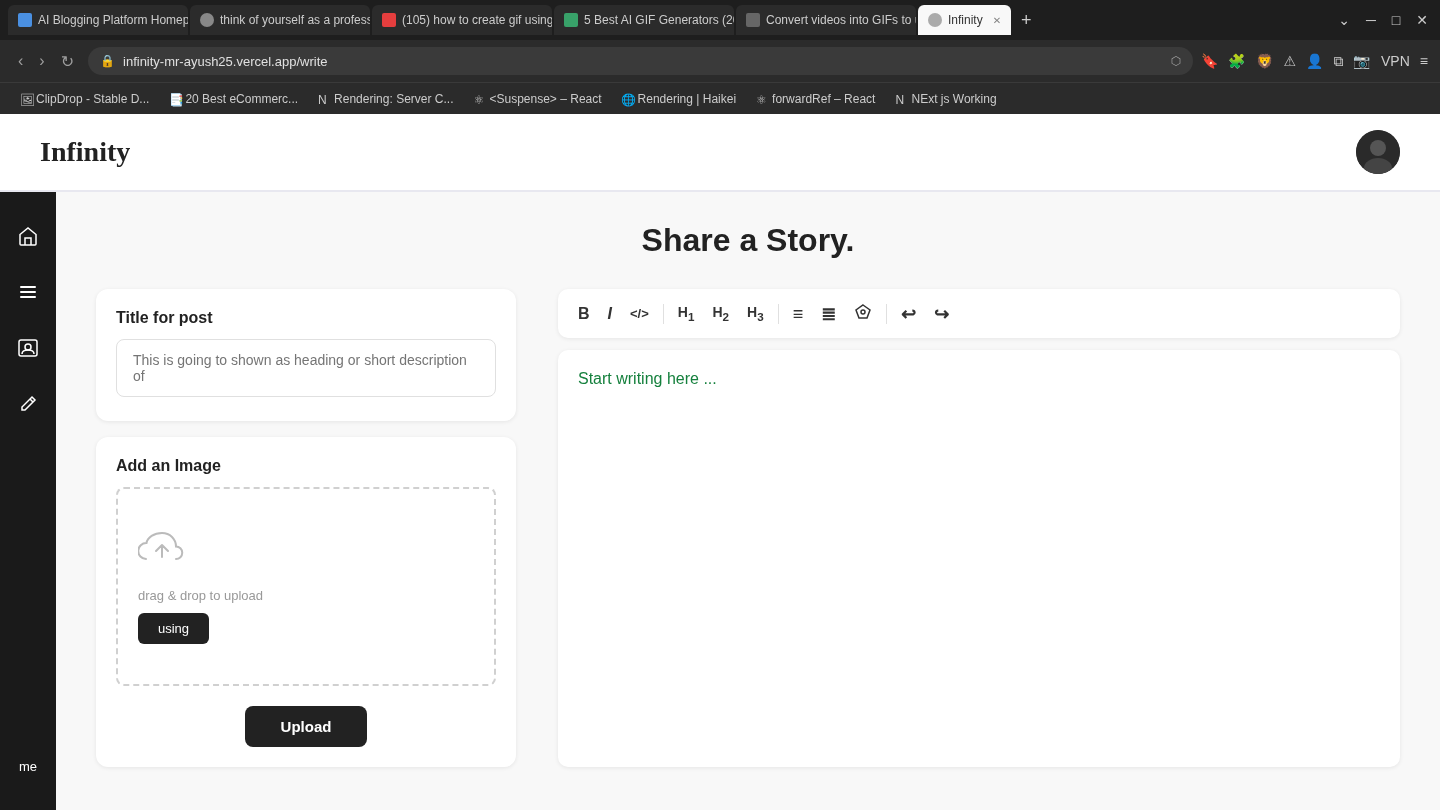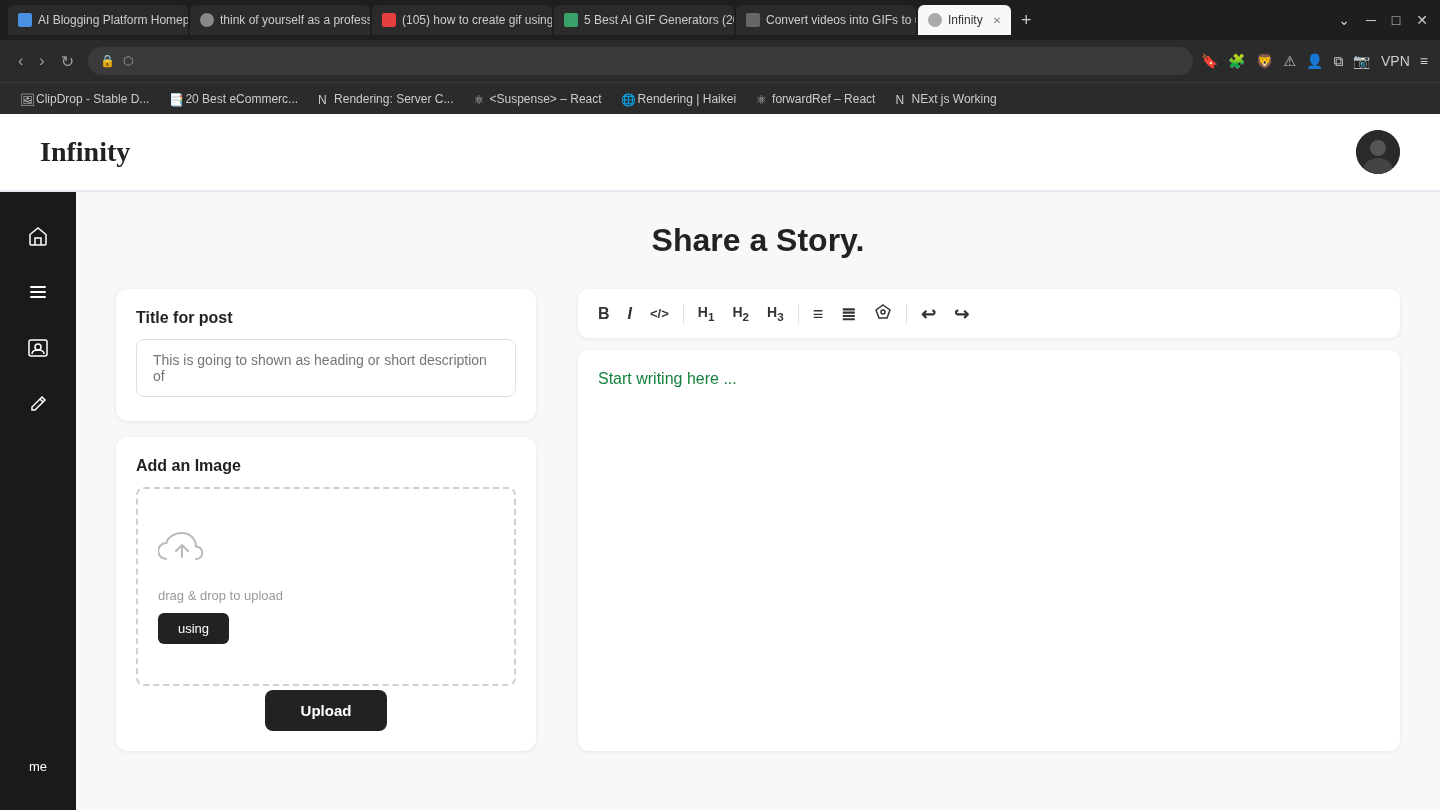--- a/index.html
+++ b/index.html
@@ -34,21 +34,21 @@
 
     
     .app-header { display: flex; align-items: center; justify-content: space-between; padding: 16px 40px; background: #fff; border-bottom: 2px solid #e8e8f0; }
     .app-logo { font-size: 28px; font-weight: 600; color: #222; font-family: Georgia, serif; }
     .avatar { width: 44px; height: 44px; border-radius: 50%; background: #333; overflow: hidden; display: flex; align-items: center; justify-content: center; cursor: pointer; }
 
     
     .main-layout { display: flex; flex: 1; overflow: hidden; }
 
     
-    .sidebar { width: 76px; background: #1a1a1a; display: flex; flex-direction: column; align-items: center; padding: 20px 0; gap: 8px; }
+    .sidebar { width: 56px; background: #1a1a1a; display: flex; flex-direction: column; align-items: center; padding: 20px 0; gap: 8px; }
     .sidebar-item { width: 48px; height: 48px; display: flex; align-items: center; justify-content: center; border-radius: 10px; cursor: pointer; color: #fff; font-size: 20px; }
     .sidebar-me { color: #fff; font-size: 13px; font-weight: 500; margin-top: auto; padding-bottom: 10px; }
 
     
     .content-area { flex: 1; padding: 30px 40px; overflow-y: auto; }
     .page-title { text-align: center; font-size: 32px; font-weight: 700; color: #222; margin-bottom: 30px; }
 
     
     .two-col { display: flex; gap: 42px; }
 
@@ -56,21 +56,21 @@
     .left-panel { width: 420px; flex-shrink: 0; display: flex; flex-direction: column; gap: 16px; }
 
     .post-title-card { background: #fff; border-radius: 12px; padding: 20px; box-shadow: 0 1px 4px rgba(0,0,0,0.08); }
     .card-label { font-size: 16px; font-weight: 600; color: #222; margin-bottom: 12px; }
     .title-input { width: 100%; border: 1px solid #e0e0e0; border-radius: 8px; padding: 12px 16px; font-size: 14px; color: #aaa; outline: none; resize: none; font-family: inherit; }
 
     .image-card { background: #fff; border-radius: 12px; padding: 20px; box-shadow: 0 1px 4px rgba(0,0,0,0.08); }
     .drop-zone { border: 2px dashed #d0d0d0; border-radius: 8px; padding: 40px 20px; display: flex; flex-direction: column; align-items: flex-start; gap: 10px; color: #999; font-size: 13px; }
     .upload-icon { font-size: 36px; color: #bbb; }
     .select-btn { background: #222; color: #fff; border: none; border-radius: 6px; padding: 8px 20px; font-size: 13px; cursor: pointer; font-weight: 500; }
-    .upload-btn { display: block; margin: 4px auto 0; background: #222; color: #fff; border: none; border-radius: 8px; padding: 12px 36px; font-size: 15px; font-weight: 600; cursor: pointer; }
+    .upload-btn { display: block; margin: 20px auto 0; background: #222; color: #fff; border: none; border-radius: 8px; padding: 12px 36px; font-size: 15px; font-weight: 600; cursor: pointer; }
 
     
     .right-panel { flex: 1; display: flex; flex-direction: column; gap: 12px; }
 
     .toolbar { display: flex; align-items: center; gap: 6px; padding: 10px 14px; background: #fff; border-radius: 10px; box-shadow: 0 1px 4px rgba(0,0,0,0.08); }
     .tool-btn { background: none; border: none; cursor: pointer; font-size: 16px; font-weight: 700; color: #333; padding: 4px 6px; border-radius: 4px; line-height: 1; }
     .tool-separator { width: 1px; height: 20px; background: #e0e0e0; margin: 0 2px; }
 
     .editor-area { background: #fff; border-radius: 10px; padding: 20px; box-shadow: 0 1px 4px rgba(0,0,0,0.08); min-height: 120px; flex: 1; }
     .editor-placeholder { color: #15803d; font-size: 16px; }
@@ -121,20 +121,21 @@
   </div>
 
   <div class="nav-bar">
     <div class="nav-arrows">
       <button class="nav-btn">‹</button>
       <button class="nav-btn">›</button>
       <button class="nav-btn">↻</button>
     </div>
     <div class="address-bar-wrap">
       <span class="address-icon">🔒</span>
+      <input class="address-bar" type="text" value="infinity-mr-ayush25.vercel.app/write" style="">
       <span class="address-icon">⬡</span>
     </div>
     <div class="nav-right">
       <button class="nav-right-btn">🔖</button>
       <button class="nav-right-btn">🧩</button>
       <button class="nav-right-btn">🦁</button>
       <button class="nav-right-btn">⚠</button>
       <button class="nav-right-btn">👤</button>
       <button class="nav-right-btn">⧉</button>
       <button class="nav-right-btn">📷</button>

